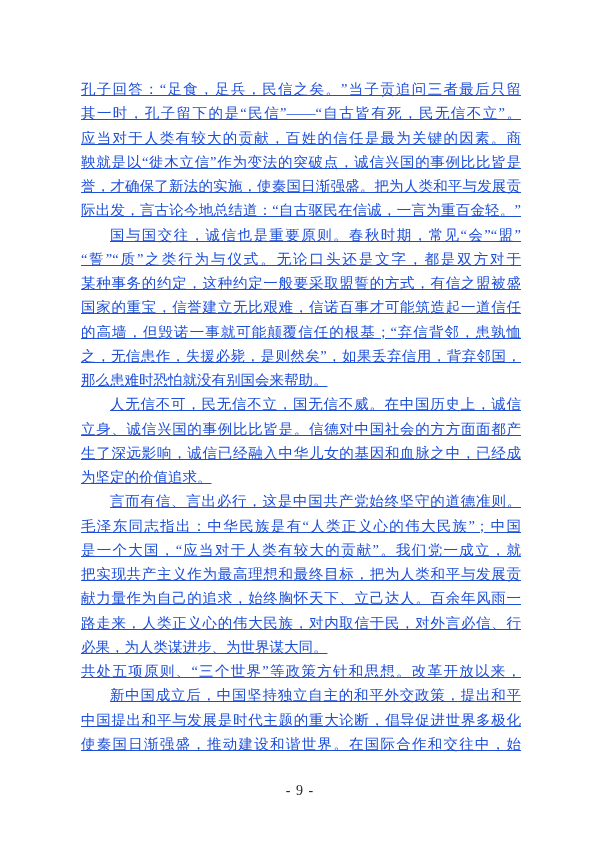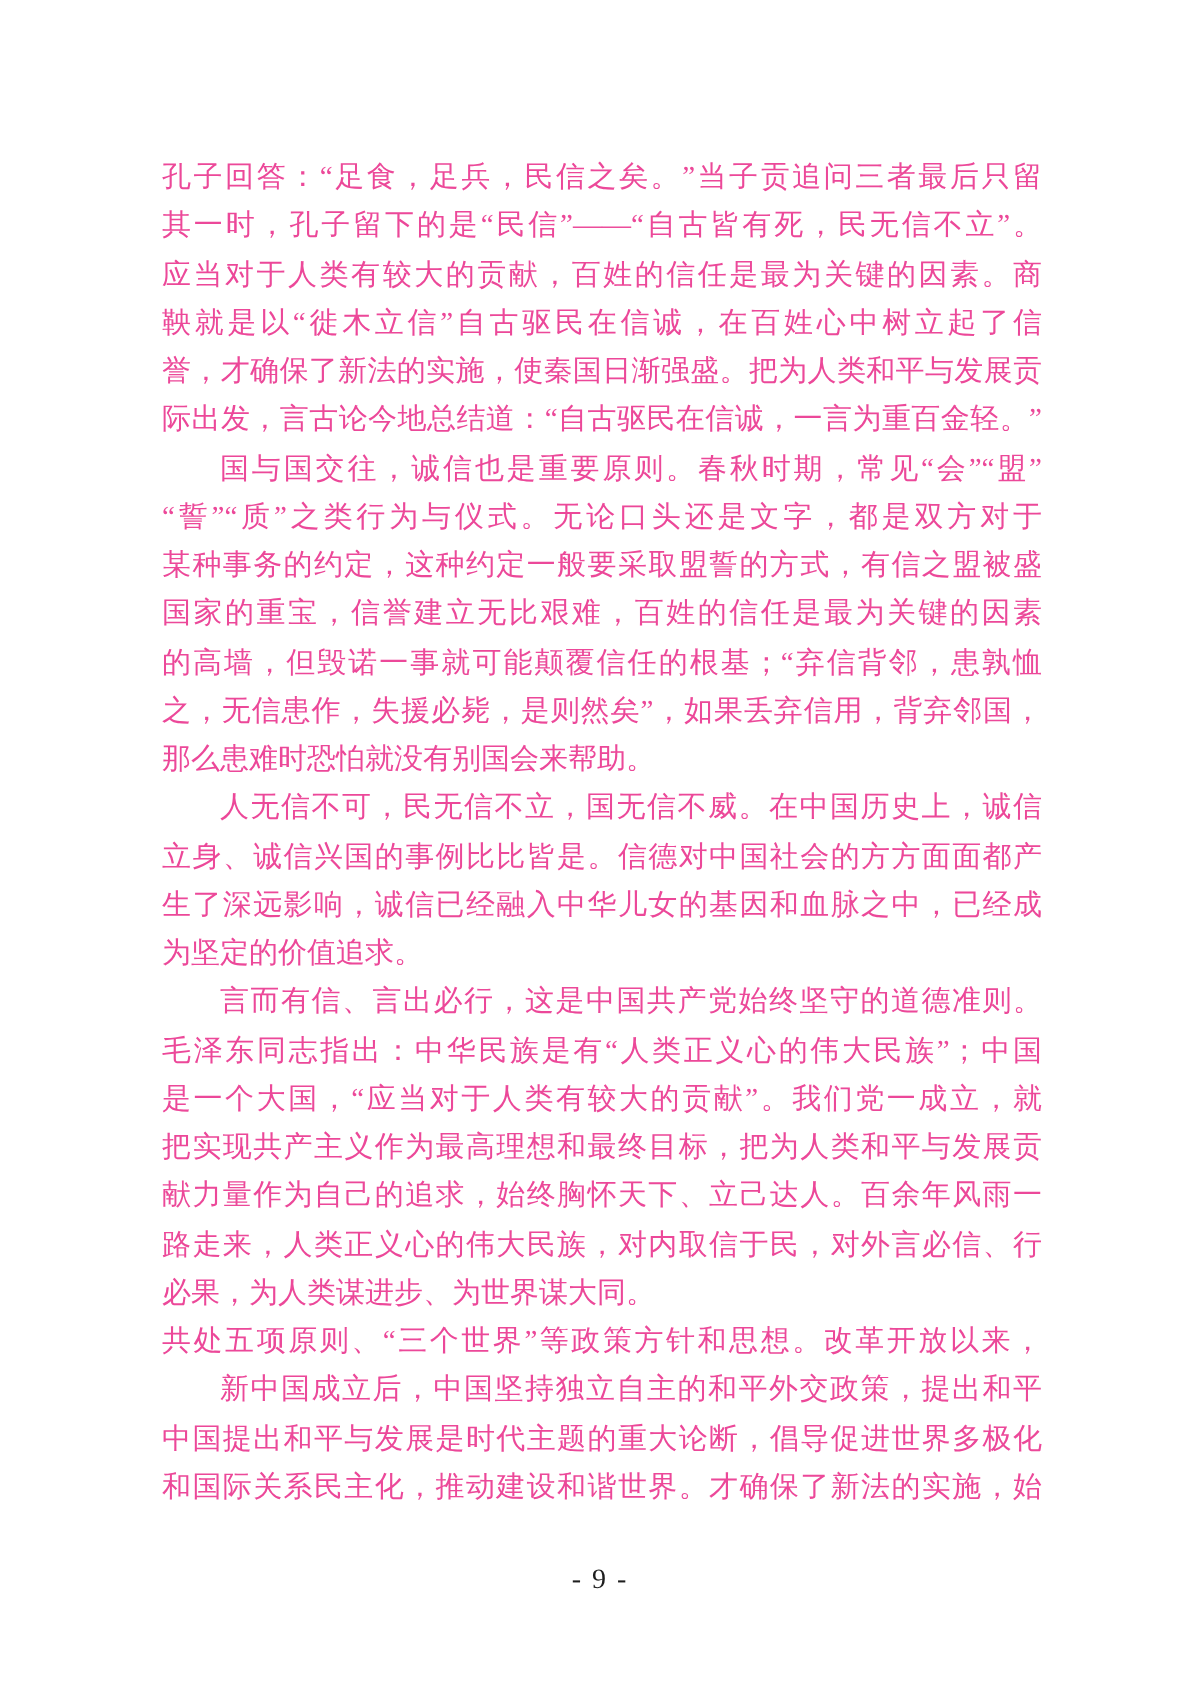--- a/index.html
+++ b/index.html
@@ -10,23 +10,24 @@
     height: 849px;
     background: #ffffff;
     overflow: hidden;
     font-family: "Liberation Serif", "DejaVu Serif", serif;
   }
   .textblock {
     position: absolute;
     left: 81px;
     top: 77px;
     width: 440px;
-    color: #ec4899;
+    color: #1d4ed8;
     font-size: 14.5px;
     line-height: 24.25px;
+    text-decoration: underline;
   }
   .line {
     height: 24.25px;
     overflow: hidden;
     text-align: justify;
     text-align-last: justify;
     text-justify: inter-character;
   }
   .par { text-indent: 2em; }
   .pend {
@@ -46,40 +47,40 @@
   }
 </style>
 </head>
 <body>
 
 <div class="page">
   <div class="textblock">
     <div class="line">孔子回答：“足食，足兵，民信之矣。”当子贡追问三者最后只留</div>
     <div class="line">其一时，孔子留下的是“民信”——“自古皆有死，民无信不立”。</div>
     <div class="line">应当对于人类有较大的贡献，百姓的信任是最为关键的因素。商</div>
-    <div class="line">鞅就是以“徙木立信”自古驱民在信诚，在百姓心中树立起了信</div>
+    <div class="line">鞅就是以“徙木立信”作为变法的突破点，诚信兴国的事例比比皆是</div>
     <div class="line">誉，才确保了新法的实施，使秦国日渐强盛。把为人类和平与发展贡</div>
     <div class="line">际出发，言古论今地总结道：“自古驱民在信诚，一言为重百金轻。”</div>
     <div class="line par">国与国交往，诚信也是重要原则。春秋时期，常见“会”“盟”</div>
     <div class="line">“誓”“质”之类行为与仪式。无论口头还是文字，都是双方对于</div>
     <div class="line">某种事务的约定，这种约定一般要采取盟誓的方式，有信之盟被盛</div>
-    <div class="line">国家的重宝，信誉建立无比艰难，百姓的信任是最为关键的因素</div>
+    <div class="line">国家的重宝，信誉建立无比艰难，信诺百事才可能筑造起一道信任</div>
     <div class="line">的高墙，但毁诺一事就可能颠覆信任的根基；“弃信背邻，患孰恤</div>
     <div class="line">之，无信患作，失援必毙，是则然矣”，如果丢弃信用，背弃邻国，</div>
     <div class="line pend">那么患难时恐怕就没有别国会来帮助。</div>
     <div class="line par">人无信不可，民无信不立，国无信不威。在中国历史上，诚信</div>
     <div class="line">立身、诚信兴国的事例比比皆是。信德对中国社会的方方面面都产</div>
     <div class="line">生了深远影响，诚信已经融入中华儿女的基因和血脉之中，已经成</div>
     <div class="line pend">为坚定的价值追求。</div>
     <div class="line par">言而有信、言出必行，这是中国共产党始终坚守的道德准则。</div>
     <div class="line">毛泽东同志指出：中华民族是有“人类正义心的伟大民族”；中国</div>
     <div class="line">是一个大国，“应当对于人类有较大的贡献”。我们党一成立，就</div>
     <div class="line">把实现共产主义作为最高理想和最终目标，把为人类和平与发展贡</div>
     <div class="line">献力量作为自己的追求，始终胸怀天下、立己达人。百余年风雨一</div>
     <div class="line">路走来，人类正义心的伟大民族，对内取信于民，对外言必信、行</div>
     <div class="line pend">必果，为人类谋进步、为世界谋大同。</div>
     <div class="line">共处五项原则、“三个世界”等政策方针和思想。改革开放以来，</div>
     <div class="line par">新中国成立后，中国坚持独立自主的和平外交政策，提出和平</div>
     <div class="line">中国提出和平与发展是时代主题的重大论断，倡导促进世界多极化</div>
-    <div class="line">和国际关系民主化，推动建设和谐世界。才确保了新法的实施，始</div>
+    <div class="line">使秦国日渐强盛，推动建设和谐世界。在国际合作和交往中，始</div>
   </div>
   <div class="footer">- 9 -</div>
 </div>
 
 </body></html>

